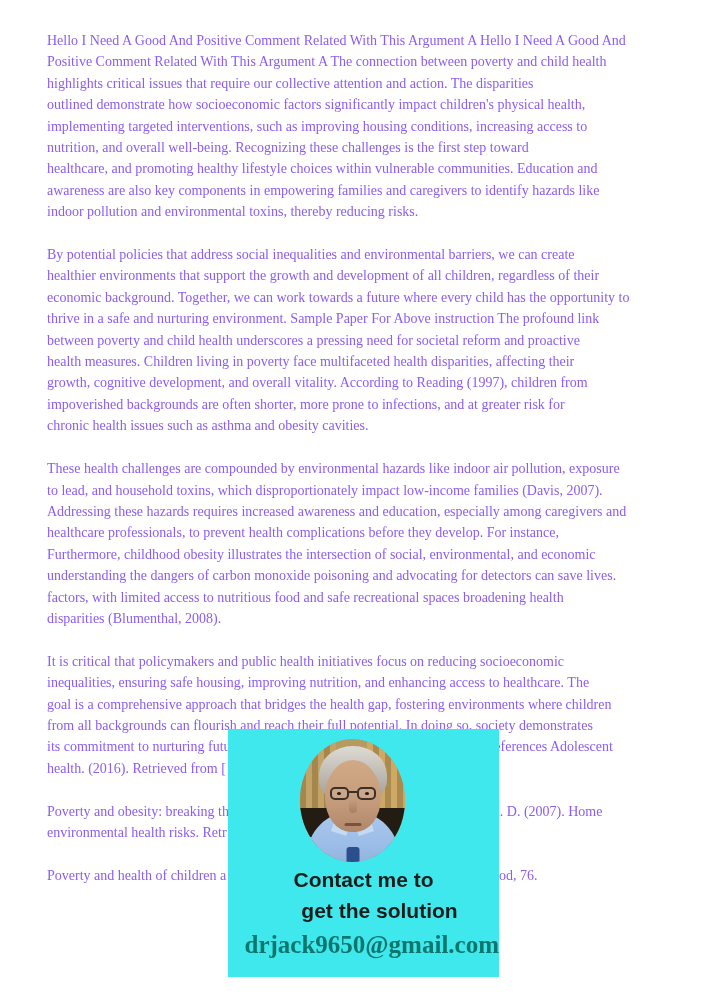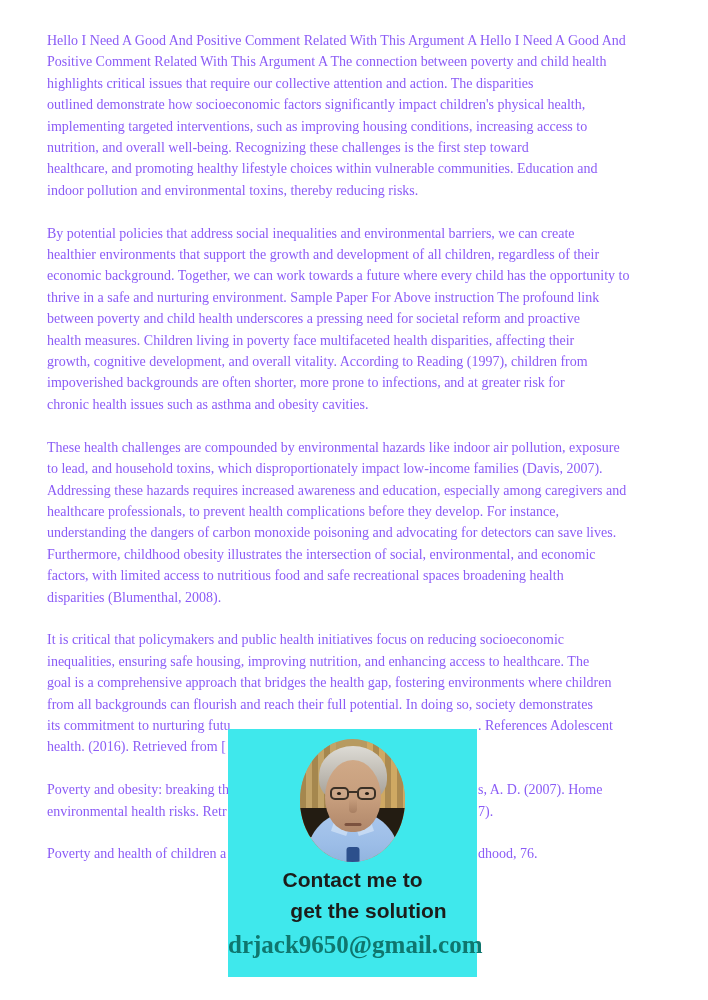--- a/index.html
+++ b/index.html
@@ -27,21 +27,21 @@
   .frag-right {
     position:absolute;
     left:431px; top:0;
     white-space:nowrap;
   }
 
   
   .promo {
     position:absolute;
     left:228px; top:729px;
-    width:249px; height:248px;
+    width:271px; height:248px;
     z-index:10;
   }
   .promo-heading {
     position:absolute;
     top:135px; left:0;
     width:100%;
     text-align:center;
     font-family:"Liberation Sans", sans-serif;
     font-weight:700;
     font-size:21px;
@@ -154,40 +154,41 @@
 
 <div class="doc" id="doc">
     <div class="para">
       <div class="line">Hello I Need A Good And Positive Comment Related With This Argument A Hello I Need A Good And</div>
       <div class="line">Positive Comment Related With This Argument A The connection between poverty and child health</div>
       <div class="line">highlights critical issues that require our collective attention and action. The disparities</div>
       <div class="line">outlined demonstrate how socioeconomic factors significantly impact children's physical health,</div>
       <div class="line">implementing targeted interventions, such as improving housing conditions, increasing access to</div>
       <div class="line">nutrition, and overall well-being. Recognizing these challenges is the first step toward</div>
       <div class="line">healthcare, and promoting healthy lifestyle choices within vulnerable communities. Education and</div>
+      <div class="line">awareness are also key components in empowering families and caregivers to identify hazards like</div>
       <div class="line">indoor pollution and environmental toxins, thereby reducing risks.</div>
     </div>
     <div class="para">
       <div class="line">By potential policies that address social inequalities and environmental barriers, we can create</div>
       <div class="line">healthier environments that support the growth and development of all children, regardless of their</div>
       <div class="line">economic background. Together, we can work towards a future where every child has the opportunity to</div>
       <div class="line">thrive in a safe and nurturing environment. Sample Paper For Above instruction The profound link</div>
       <div class="line">between poverty and child health underscores a pressing need for societal reform and proactive</div>
       <div class="line">health measures. Children living in poverty face multifaceted health disparities, affecting their</div>
       <div class="line">growth, cognitive development, and overall vitality. According to Reading (1997), children from</div>
       <div class="line">impoverished backgrounds are often shorter, more prone to infections, and at greater risk for</div>
       <div class="line">chronic health issues such as asthma and obesity cavities.</div>
     </div>
     <div class="para">
       <div class="line">These health challenges are compounded by environmental hazards like indoor air pollution, exposure</div>
       <div class="line">to lead, and household toxins, which disproportionately impact low-income families (Davis, 2007).</div>
       <div class="line">Addressing these hazards requires increased awareness and education, especially among caregivers and</div>
       <div class="line">healthcare professionals, to prevent health complications before they develop. For instance,</div>
+      <div class="line">Furthermore, childhood obesity illustrates the intersection of social, environmental, and economic</div>
       <div class="line">understanding the dangers of carbon monoxide poisoning and advocating for detectors can save lives.</div>
-      <div class="line">Furthermore, childhood obesity illustrates the intersection of social, environmental, and economic</div>
       <div class="line">factors, with limited access to nutritious food and safe recreational spaces broadening health</div>
       <div class="line">disparities (Blumenthal, 2008).</div>
     </div>
     <div class="para">
       <div class="line">It is critical that policymakers and public health initiatives focus on reducing socioeconomic</div>
       <div class="line">inequalities, ensuring safe housing, improving nutrition, and enhancing access to healthcare. The</div>
       <div class="line">goal is a comprehensive approach that bridges the health gap, fostering environments where children</div>
       <div class="line">from all backgrounds can flourish and reach their full potential. In doing so, society demonstrates</div>
       <div class="line split"><span class="frag-left">its commitment to nurturing futu</span><span class="frag-right">. References Adolescent</span></div>
       <div class="line split"><span class="frag-left">health. (2016). Retrieved from [</span><span class="frag-right"></span></div>

